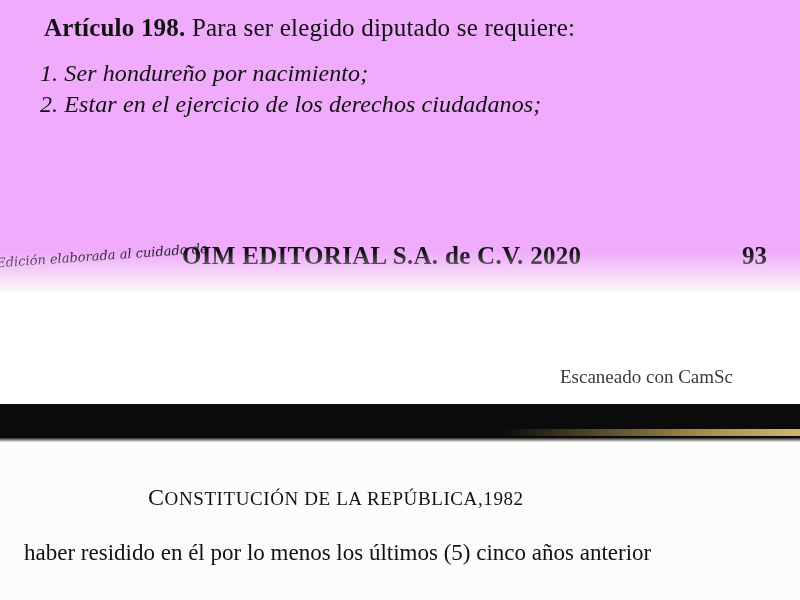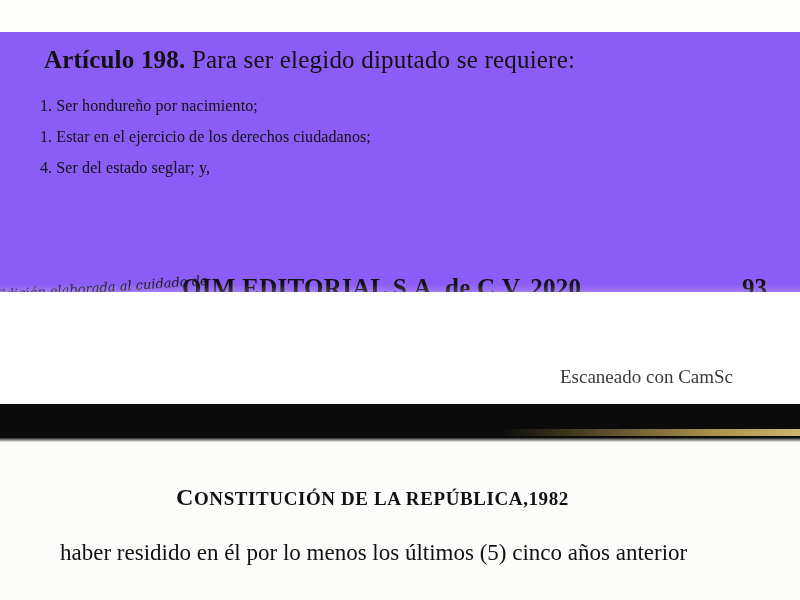--- a/index.html
+++ b/index.html
@@ -17,23 +17,22 @@
     color: #111111;
   }
 
   
   .scan-top {
     position: absolute;
     left: 0;
     top: 0;
     width: 800px;
     height: 292px;
-    background: #8b5cf6;
-    overflow: hidden;
-    margin-top: 32px;
+    background: #f0abfc;
+    overflow: hidden;
   }
   .scan-top::after {
     
     content: "";
     position: absolute;
     left: 0;
     right: 0;
     bottom: 0;
     height: 40px;
     background: linear-gradient(to bottom, rgba(255,255,255,0) 0%, rgba(248,248,246,1) 100%);
@@ -50,24 +49,25 @@
   }
   .article-head .num { font-weight: 700; }
 
   .req-list {
     position: absolute;
     left: 40px;
     top: 58px;
     width: 740px;
   }
   .req-item {
-    font-size: 16px;
+    font-size: 24px;
     line-height: 31px;
     white-space: nowrap;
     letter-spacing: 0.1px;
+    font-style: italic;
   }
 
   
   .foot-row {
     position: absolute;
     left: 0;
     top: 238px;
     width: 800px;
     height: 42px;
   }
@@ -151,56 +151,54 @@
     position: absolute;
     left: 0;
     top: 442px;
     width: 800px;
     height: 158px;
     background: #fcfcfa;
     overflow: hidden;
   }
   .running-head {
     position: absolute;
-    left: 176px;
+    left: 148px;
     top: 42px;
     font-size: 24px;
     letter-spacing: 0.6px;
     white-space: nowrap;
-    font-weight: bold;
   }
   .running-head .sc {
     font-size: 19px;
   }
   .cont-line {
     position: absolute;
     left: 24px;
     font-size: 23px;
     line-height: 29px;
     white-space: nowrap;
   }
-  .cont-line.l1 { top: 96px; margin-left: 36px; }
+  .cont-line.l1 { top: 96px; }
   .cont-line.l2 { top: 124px; }
 </style>
 </head>
 <body>
 
 <div id="page">
 
   <div class="scan-top">
 
     <div class="article-head">
       <span class="num">Artículo 198.</span>
       <span>Para ser elegido diputado se requiere:</span>
     </div>
 
     <div class="req-list">
       <div class="req-item">1. Ser hondureño por nacimiento;</div>
-      <div class="req-item">1. Estar en el ejercicio de los derechos ciudadanos;</div>
-      <div class="req-item">4. Ser del estado seglar; y,</div>
+      <div class="req-item">2. Estar en el ejercicio de los derechos ciudadanos;</div>
     </div>
 
     <div class="foot-row">
       <div class="foot-script">Edición elaborada al cuidado de</div>
       <div class="foot-publisher">OIM EDITORIAL S.A. de C.V. 2020</div>
       <div class="foot-pageno">93</div>
     </div>
   </div>
 
   <div class="gap"></div>

